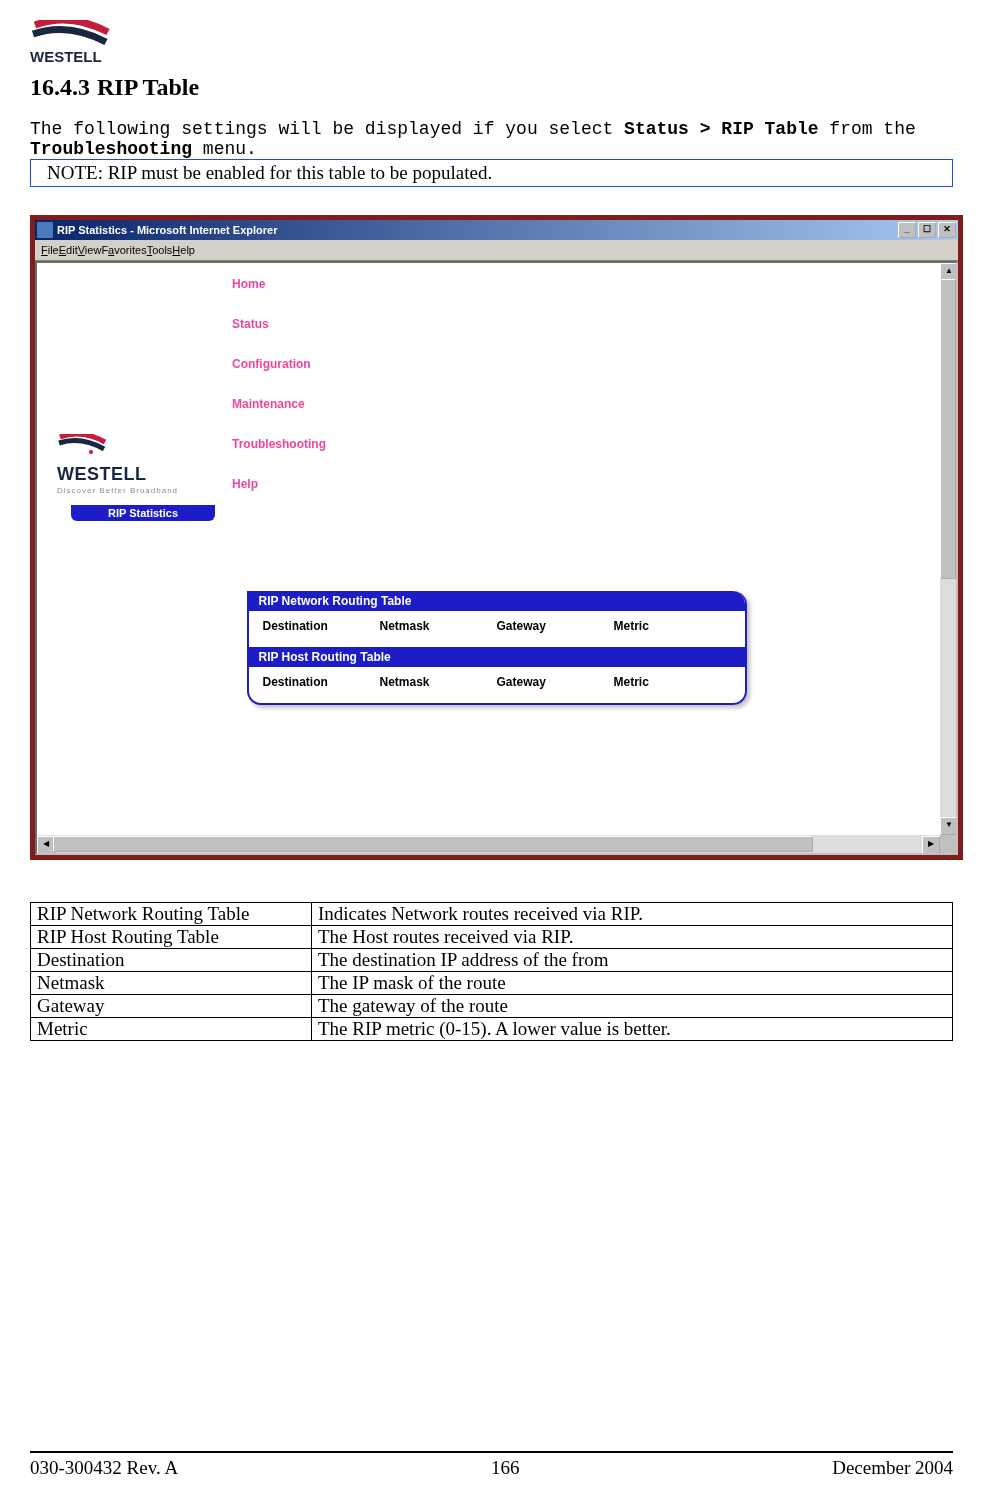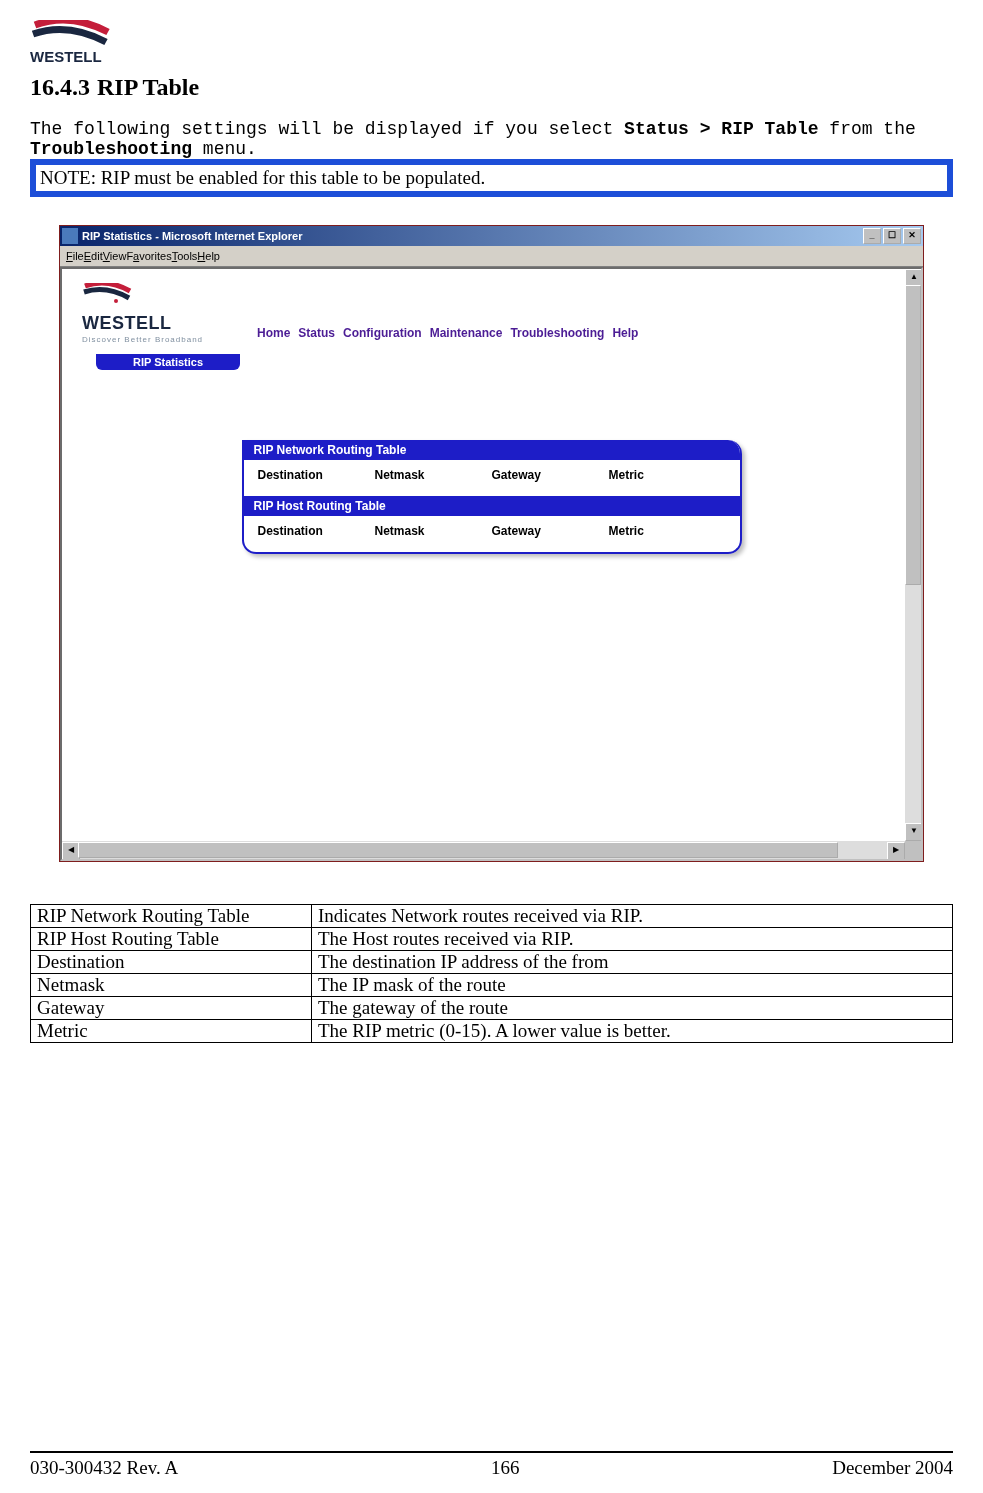--- a/index.html
+++ b/index.html
@@ -36,29 +36,29 @@
       display: inline;
       margin-left: 3px;
     }
     .body-text {
       font-size: 18px;
       margin-top: 18px;
       margin-bottom: 0;
       font-family: Liberation Mono, monospace;
     }
     .note-box {
-      border: 6px solid #1d4ed8;
-      padding: 2px 4px;
+      border: 1px solid #1d4ed8;
+      padding: 2px 16px;
       font-size: 19px;
       margin-bottom: 28px;
     }
     .screenshot-wrap {
       margin: 0 auto;
-      width: 865px;
-      border: 1px solid #7f1d1d;
+      width: 933px;
+      border: 5px solid #7f1d1d;
       background: #c0c0c0;
       box-sizing: border-box;
     }
     .ie-titlebar {
       background: linear-gradient(to right, #08246b, #a6caf0);
       height: 20px;
       display: flex;
       align-items: center;
       padding: 0 2px;
       color: white;
@@ -172,25 +172,26 @@
     .router-header-row {
       display: flex;
       align-items: flex-end;
       gap: 20px;
     }
     .westell-logo-block {
       width: 155px;
     }
     .router-nav {
       display: flex;
-      gap: 8px;
+      gap: 26px;
       font-size: 12px;
       font-weight: bold;
-      color: #4c1d95;
+      color: #ec4899;
       padding-bottom: 4px;
+      flex-direction: column;
     }
     .router-nav-item {
       cursor: pointer;
     }
     .rip-stats-tab {
       background: #1d1dc7;
       color: white;
       font-size: 11px;
       font-weight: bold;
       padding: 2px 12px;

